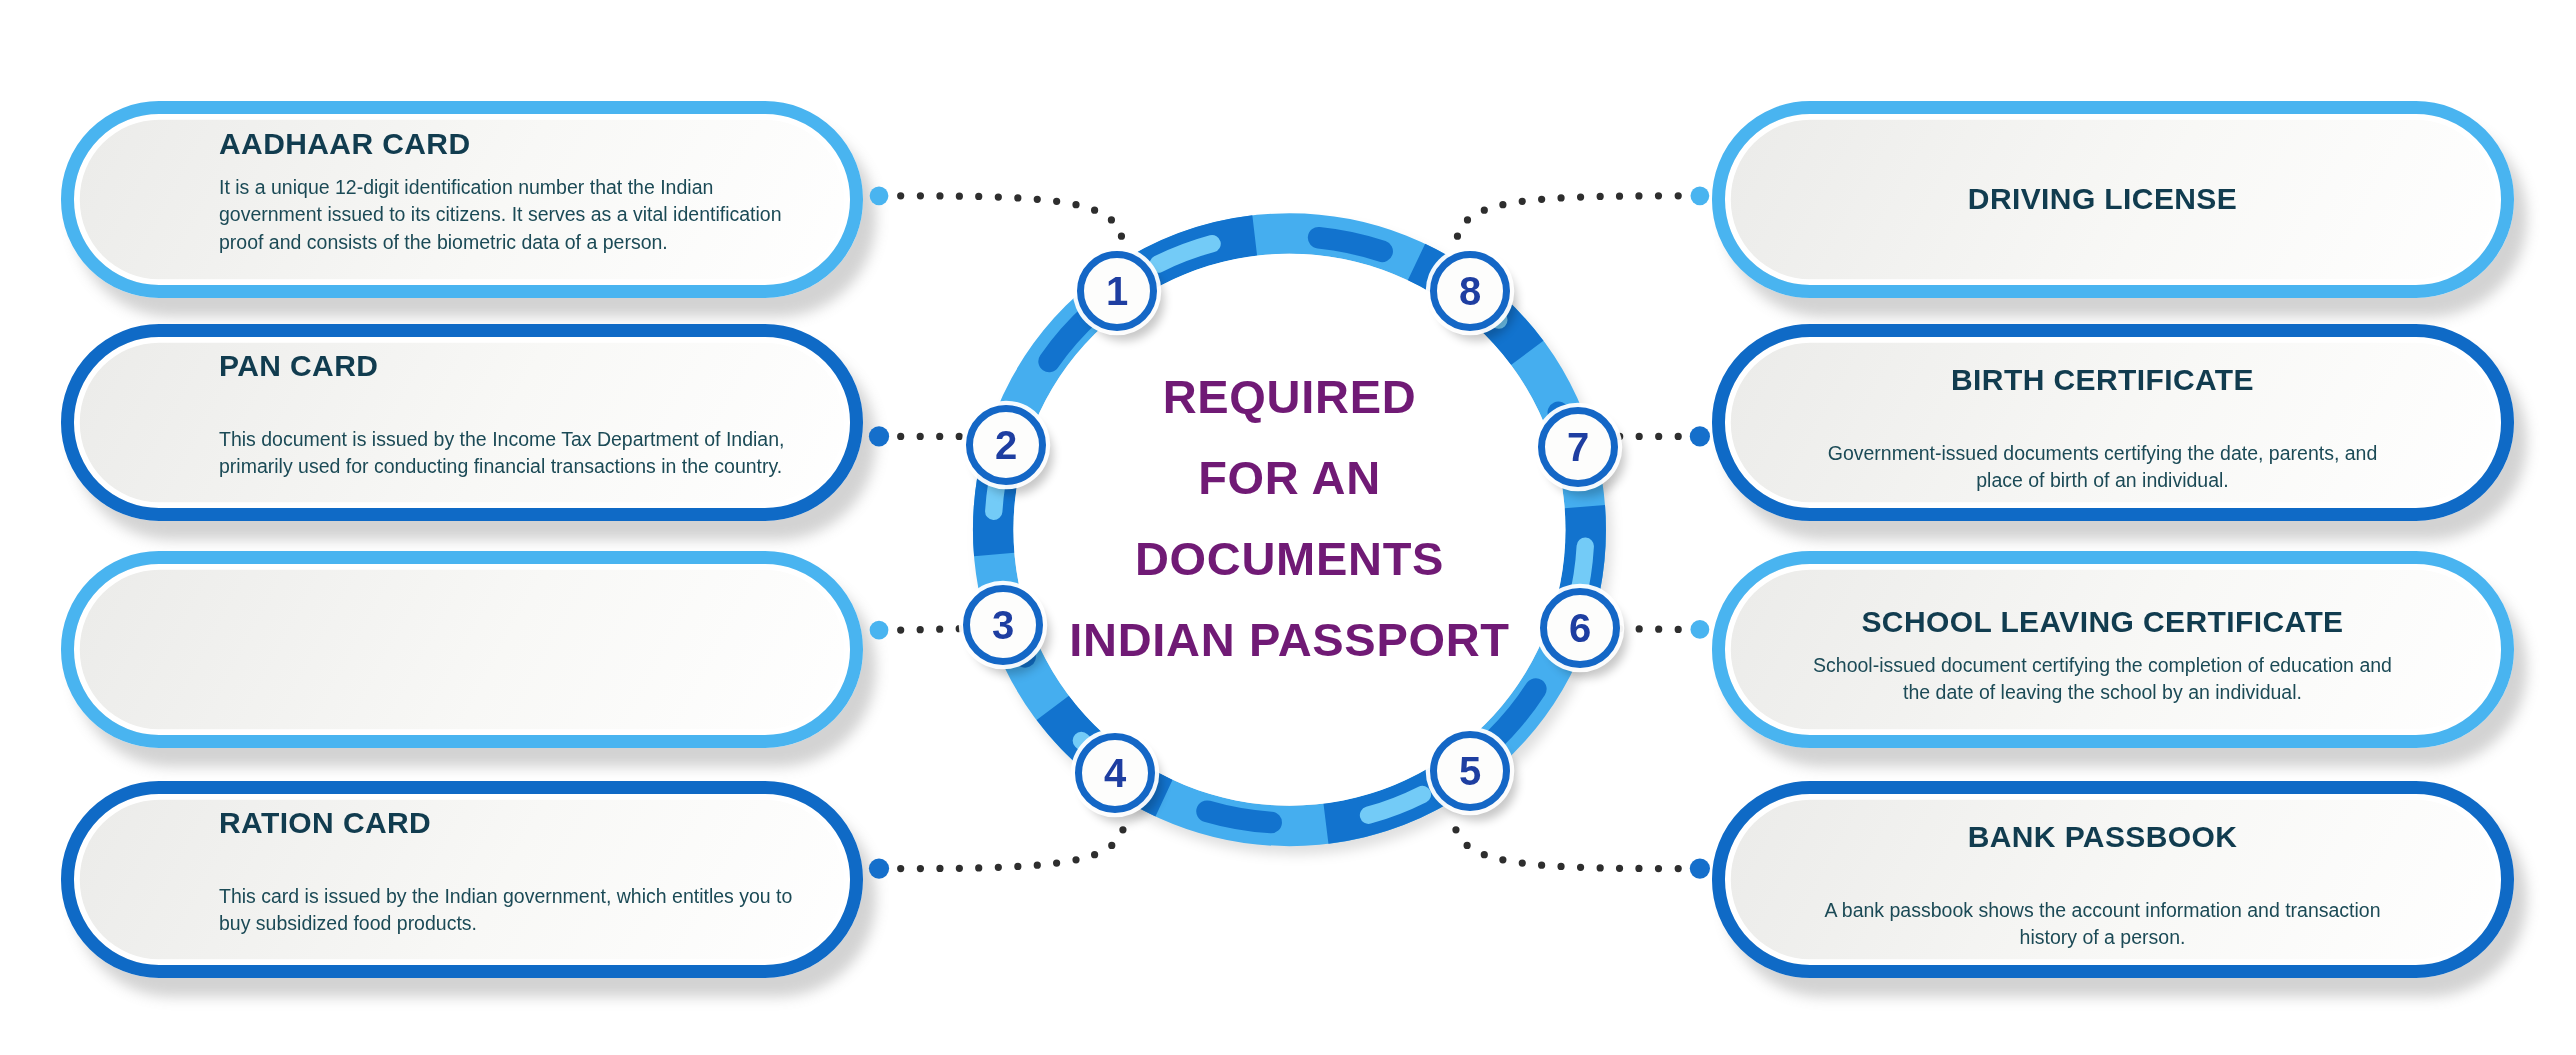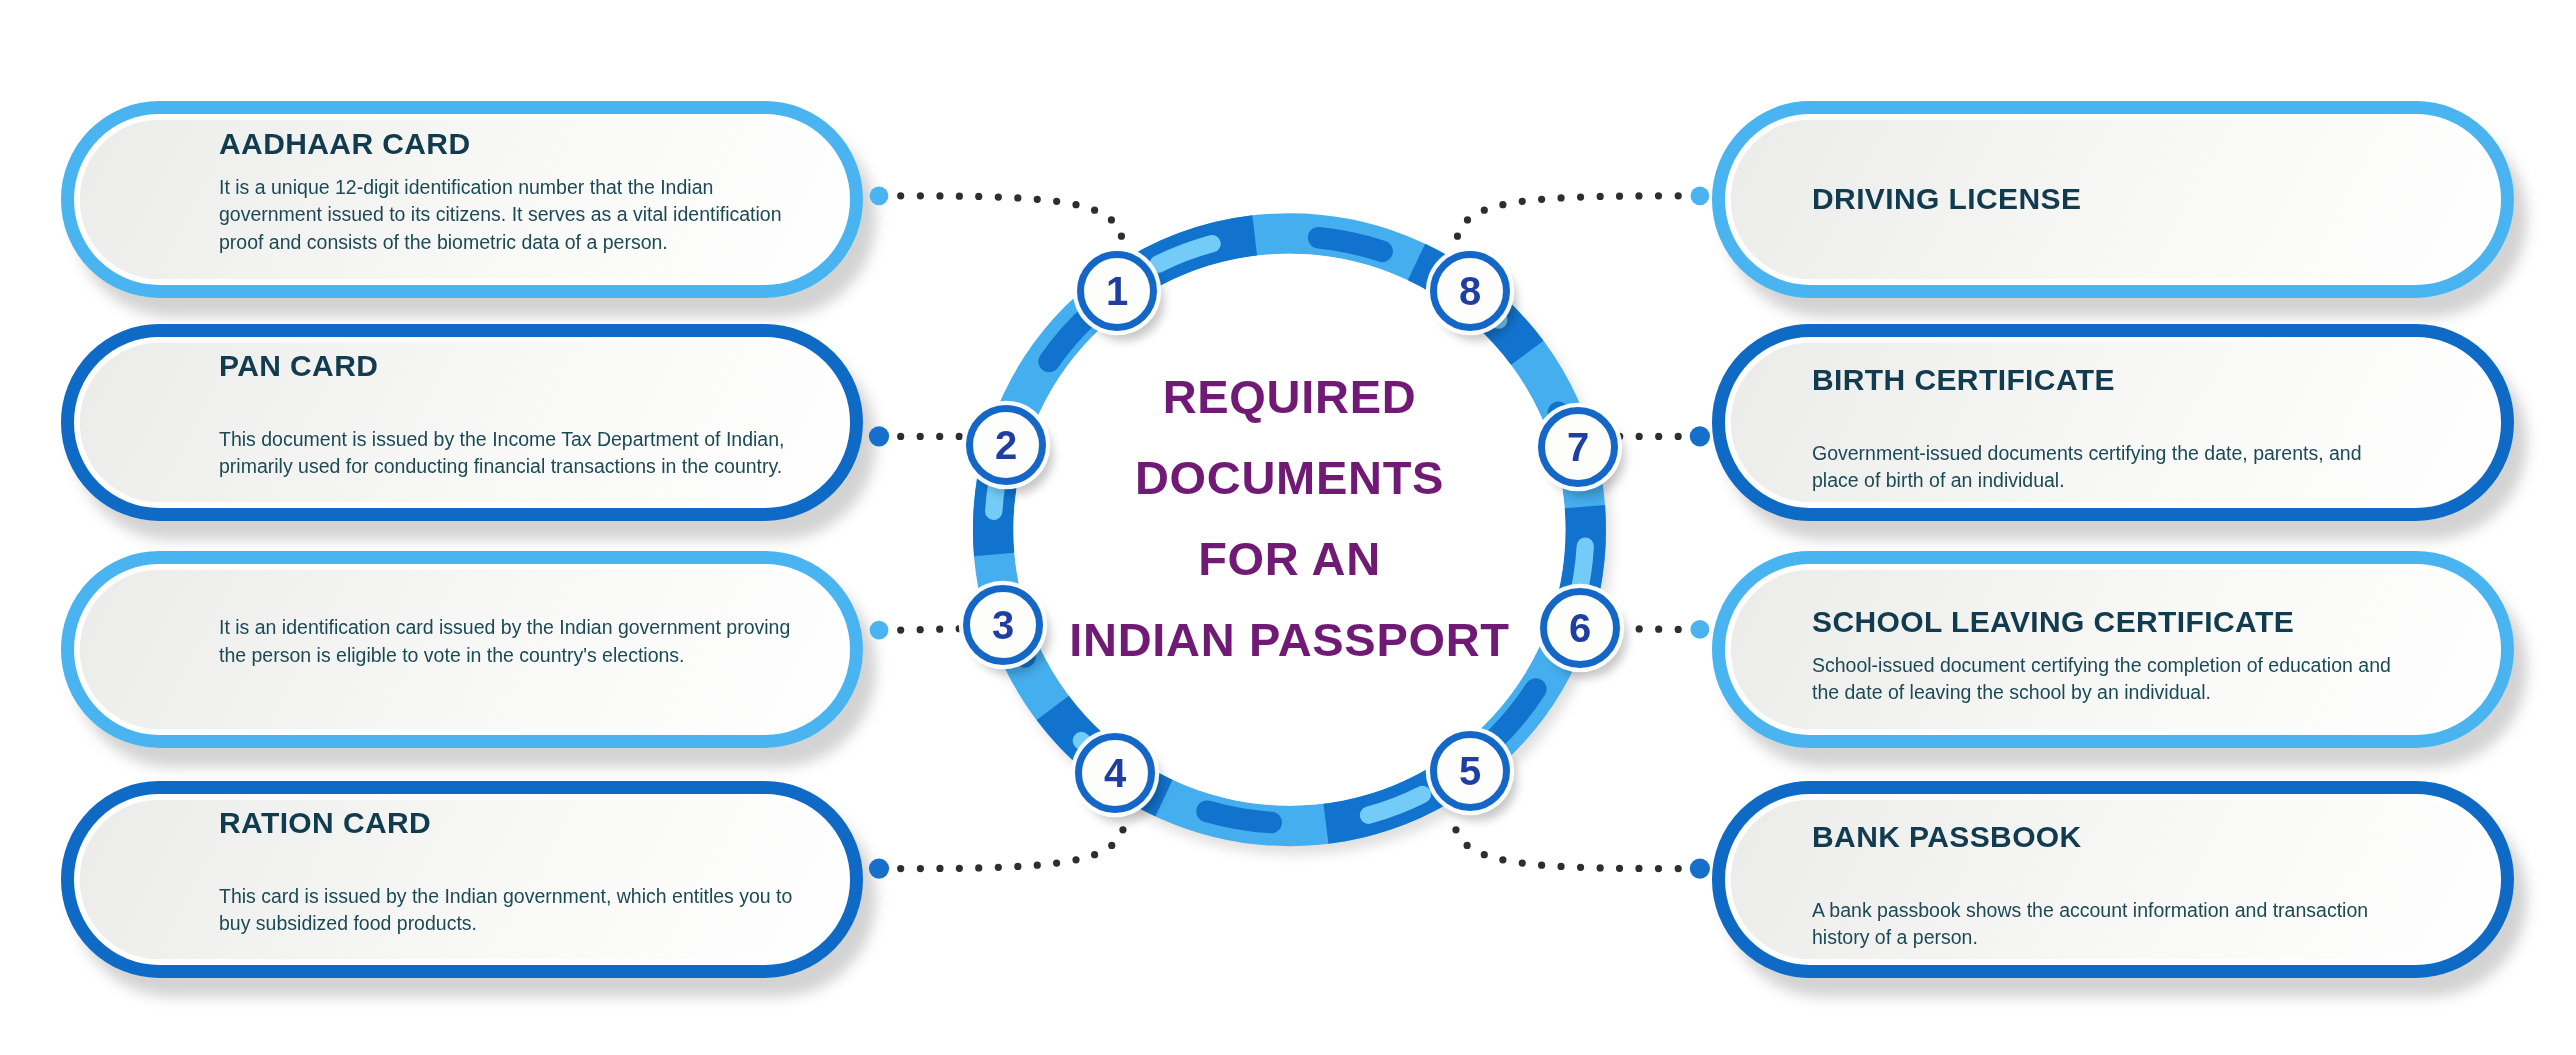--- a/index.html
+++ b/index.html
@@ -9,21 +9,21 @@
 
   
   .card {
     position:absolute; width:802px; height:197px; border-radius:98px;
     border:13px solid #49B4F0;
     background:linear-gradient(118deg,#ebebe9 0%,#f8f8f6 55%,#ffffff 100%);
     box-shadow: inset 0 0 0 5.8px #ffffff, 13px 19px 13px rgba(110,110,110,0.30);
     display:flex; flex-direction:column; justify-content:center;
   }
   .card.left  { left:61px;  padding:0 43px 16px 145px; }
-  .card.right { left:1712px; padding:12px 108px 0 87px; }
+  .card.right { left:1712px; padding:12px 108px 0 87px;text-align:center; }
   .card.sky  { border-color:#49B4F0; }
   .card.blue { border-color:#0F6AC6;gap:30px; }
   .card h2 {
     font-size:30px; font-weight:bold; letter-spacing:0.4px;
     color:#113C4F; margin-bottom:13px;
   }
   .card.gap-lg h2 { margin-bottom:33px; }
   .card p {
     font-size:19.5px; line-height:27.5px; color:#1B4A56; max-width:622px;
   }
@@ -57,21 +57,20 @@
     <h2>AADHAAR CARD</h2>
     <p>It is a unique 12-digit identification number that the Indian government issued to its citizens. It serves as a vital identification proof and consists of the biometric data of a person.</p>
   </section>
 
   <section class="card left blue" style="top:324px">
     <h2>PAN CARD</h2>
     <p>This document is issued by the Income Tax Department of Indian, primarily used for conducting financial transactions in the country.</p>
   </section>
 
   <section class="card left sky gap-lg" style="top:551px">
-    <p>It is an identification card issued by the Indian government proving the person is eligible to vote in the country's elections.</p>
   </section>
 
   <section class="card left blue" style="top:781px">
     <h2>RATION CARD</h2>
     <p>This card is issued by the Indian government, which entitles you to buy subsidized food products.</p>
   </section>
 
   <section class="card right sky" style="top:101px">
     <h2>DRIVING LICENSE</h2>
   </section>
@@ -119,22 +118,22 @@
       <circle cx="1216" cy="1202" r="14" fill="#156FCB"></circle>
       <circle cx="2352" cy="271" r="13" fill="#49B4F0"></circle>
       <circle cx="2352" cy="604" r="14" fill="#156FCB"></circle>
       <circle cx="2352" cy="871" r="13" fill="#49B4F0"></circle>
       <circle cx="2352" cy="1202" r="14" fill="#156FCB"></circle>
     </g>
   </svg>
 
   <div class="center-title">
     <div>REQUIRED</div>
+    <div>FOR AN</div>
     <div>DOCUMENTS</div>
-    <div>FOR AN</div>
     <div>INDIAN PASSPORT</div>
   </div>
 
   <div class="badge" style="left:1077px; top:251px">
     <span>1</span>
     </div>
   <div class="badge" style="left:966px; top:405px">
     <span>2</span>
     </div>
   <div class="badge" style="left:963px; top:585px">

